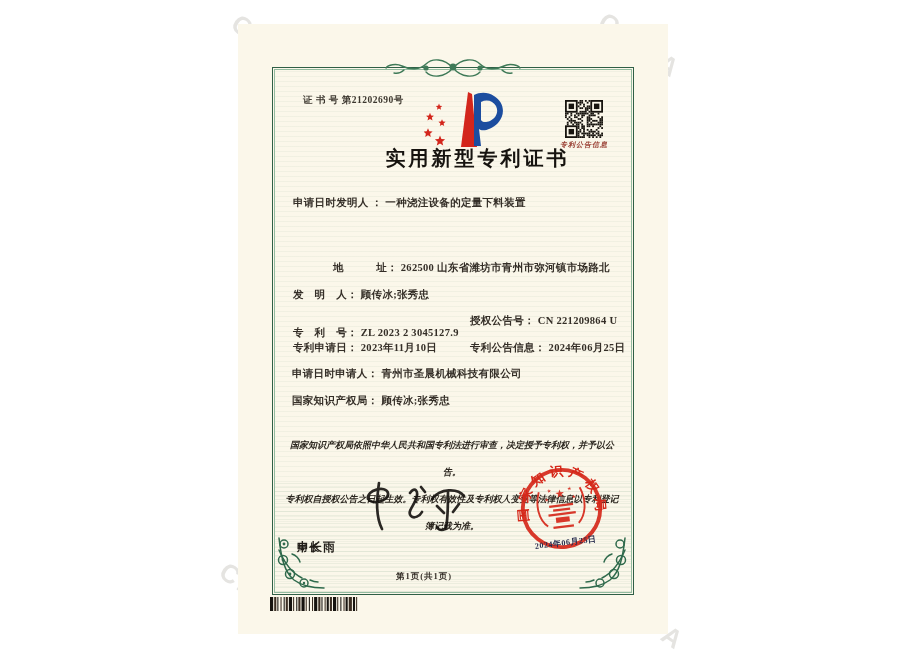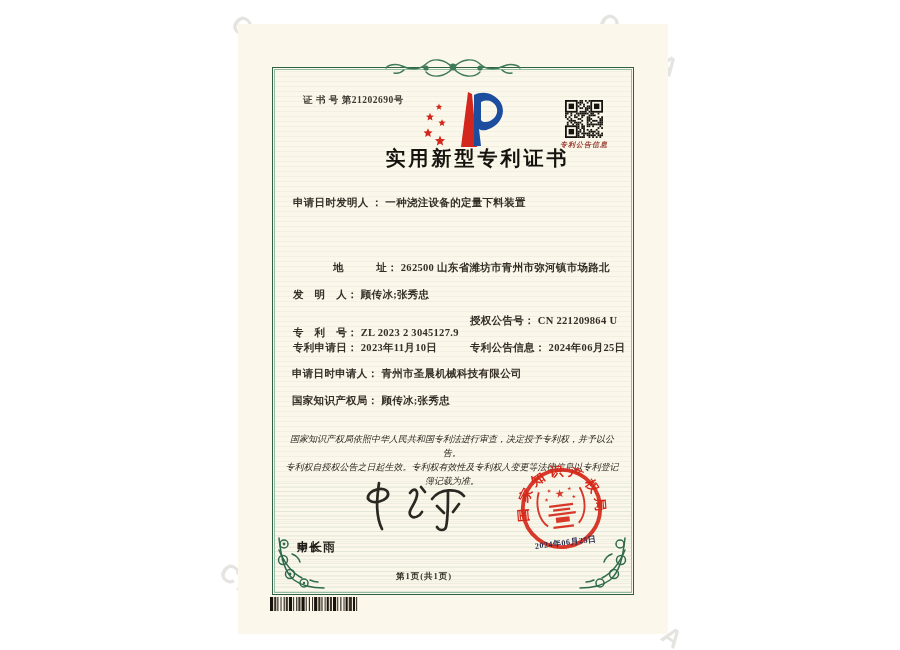--- a/index.html
+++ b/index.html
@@ -20,21 +20,21 @@
   .logo{position:absolute;left:424px;top:92px;width:80px;height:57px;}
   .qr{position:absolute;left:565px;top:100px;width:38px;height:38px;}
   .qr-caption{position:absolute;left:552px;top:140px;width:64px;text-align:center;
       font-size:7px;font-weight:bold;color:#9a4034;letter-spacing:1px;font-style:italic;}
   .title{position:absolute;left:272px;top:145px;width:411px;text-align:center;
       font-size:20px;font-weight:bold;color:#16130f;letter-spacing:3px;}
   .row{position:absolute;font-size:10.5px;font-weight:700;color:#342e27;
       letter-spacing:0.3px;white-space:nowrap;}
   .row .val{margin-left:3px;}
   .statement{position:absolute;left:282px;top:432px;width:340px;text-align:center;
-      font-size:9px;font-weight:normal;font-style:italic;color:#2b261f;line-height:14px;}
+      font-size:9px;font-weight:bold;font-style:italic;color:#2b261f;line-height:27px;}
   .director-title{position:absolute;left:297px;top:497px;font-size:10px;font-weight:bold;
       color:#211d18;letter-spacing:2px;margin-top:44px;}
   .director-name{position:absolute;left:297px;top:518px;font-size:12px;font-weight:bold;
       color:#211d18;letter-spacing:1px;margin-top:21px;}
   .signature{position:absolute;left:358px;top:479px;width:118px;height:56px;}
   .seal{position:absolute;left:510px;top:457px;width:103px;height:103px;transform:rotate(-7deg);}
   .footer{position:absolute;left:272px;top:571px;width:304px;text-align:center;
       font-size:8.5px;font-weight:600;color:#352f28;letter-spacing:1px;}
   .barcode{position:absolute;left:270px;top:597px;width:134px;height:14px;}
   .ornament{position:absolute;}

